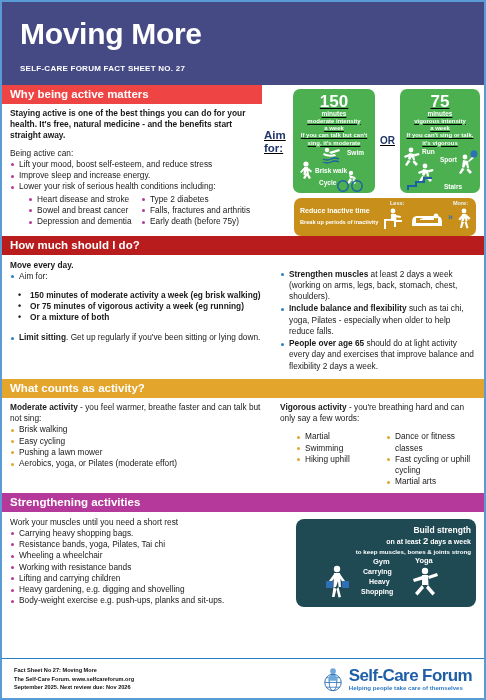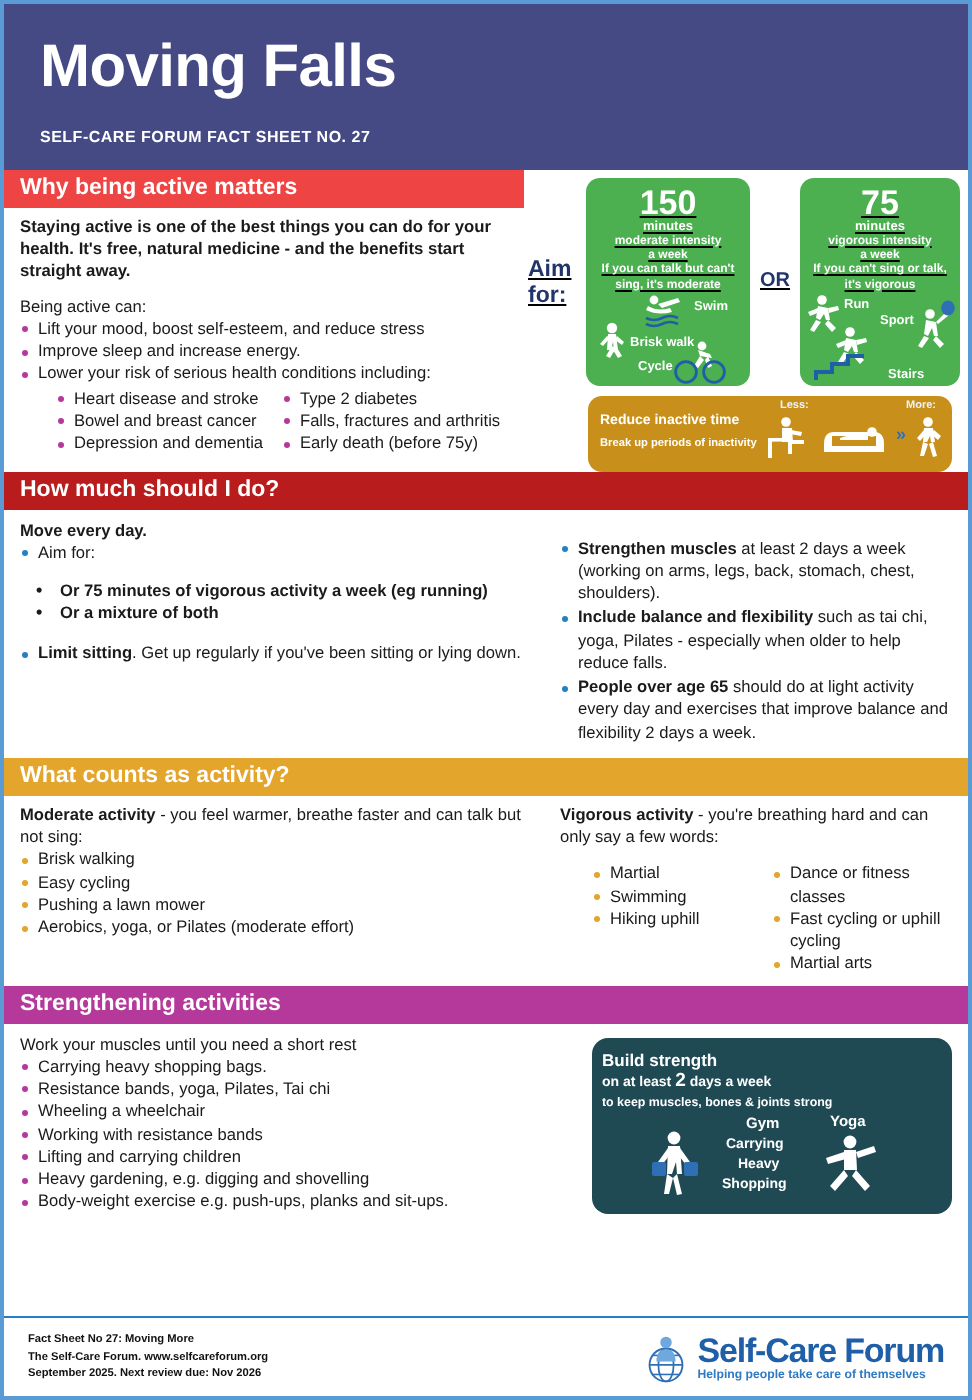--- a/index.html
+++ b/index.html
@@ -172,21 +172,21 @@
 
   
   .block4 { display: flex; }
   .b4-left { width: 290px; padding: 5px 8px 5px 8px; }
   .b4-right { flex: 1; padding: 7px 8px 5px 4px; }
   .darkbox {
     background: #1f4a54;
     border-radius: 8px;
     color: #ffffff;
     padding: 6px 5px 4px 5px;
-    text-align: left;
+    text-align: right;
     position: relative;
     height: 88px;
     overflow: hidden;
   }
   .db-t1 { font-size: 8.5px; font-weight: bold; line-height: 1.2; }
   .db-t2 { font-size: 7px; font-weight: bold; line-height: 1.3; }
   .db-t2 b { font-size: 9.5px; }
   .db-t3 { font-size: 6.2px; font-weight: bold; line-height: 1.3; margin-top: 1px; }
   .db-art { position: absolute; left: 0; right: 0; bottom: 0; height: 52px; }
   .db-art svg { width: 100%; height: 100%; display: block; }
@@ -209,21 +209,21 @@
     letter-spacing: -0.6px; line-height: 1;
   }
   .logo-tag { color: #2e7bc4; font-size: 6.1px; font-weight: bold; line-height: 1.1; margin-top: 1px; }
 </style>
 </head>
 <body>
 
 <div class="page">
 
   <div class="hero">
-    <div class="hero-title">Moving Falls</div>
+    <div class="hero-title">Moving More</div>
     <div class="hero-sub">SELF-CARE FORUM FACT SHEET NO. 27</div>
   </div>
 
   <div class="block1">
     <div class="b1-left">
       <div class="bar bar-magenta">Why being active matters</div>
       <div class="inner body-text">
         <div class="lead">Staying active is one of the best things you can do for your health. It's free, natural medicine - and the benefits start straight away.</div>
         <div class="gap"></div>
         <div>Being active can:</div>
@@ -392,20 +392,21 @@
 
   <div>
     <div class="bar bar-blue">How much should I do?</div>
     <div class="block2">
       <div class="b2-left body-text">
         <div style="font-weight:bold;">Move every day.</div>
         <ul class="plain blue-dot">
           <li>Aim for:</li>
         </ul>
         <ul class="dashlist">
+          <li>150 minutes of moderate activity a week (eg brisk walking)</li>
           <li>Or 75 minutes of vigorous activity a week (eg running)</li>
           <li>Or a mixture of both</li>
         </ul>
         <div class="limit">
           <b>Limit sitting</b><span>. Get up regularly if you've been sitting or lying down.</span>
         </div>
       </div>
       <div class="b2-right body-text">
         <ul class="rlist">
           <li><b>Strengthen muscles</b><span> at least 2 days a week (working on arms, legs, back, stomach, chest, shoulders).</span></li>

